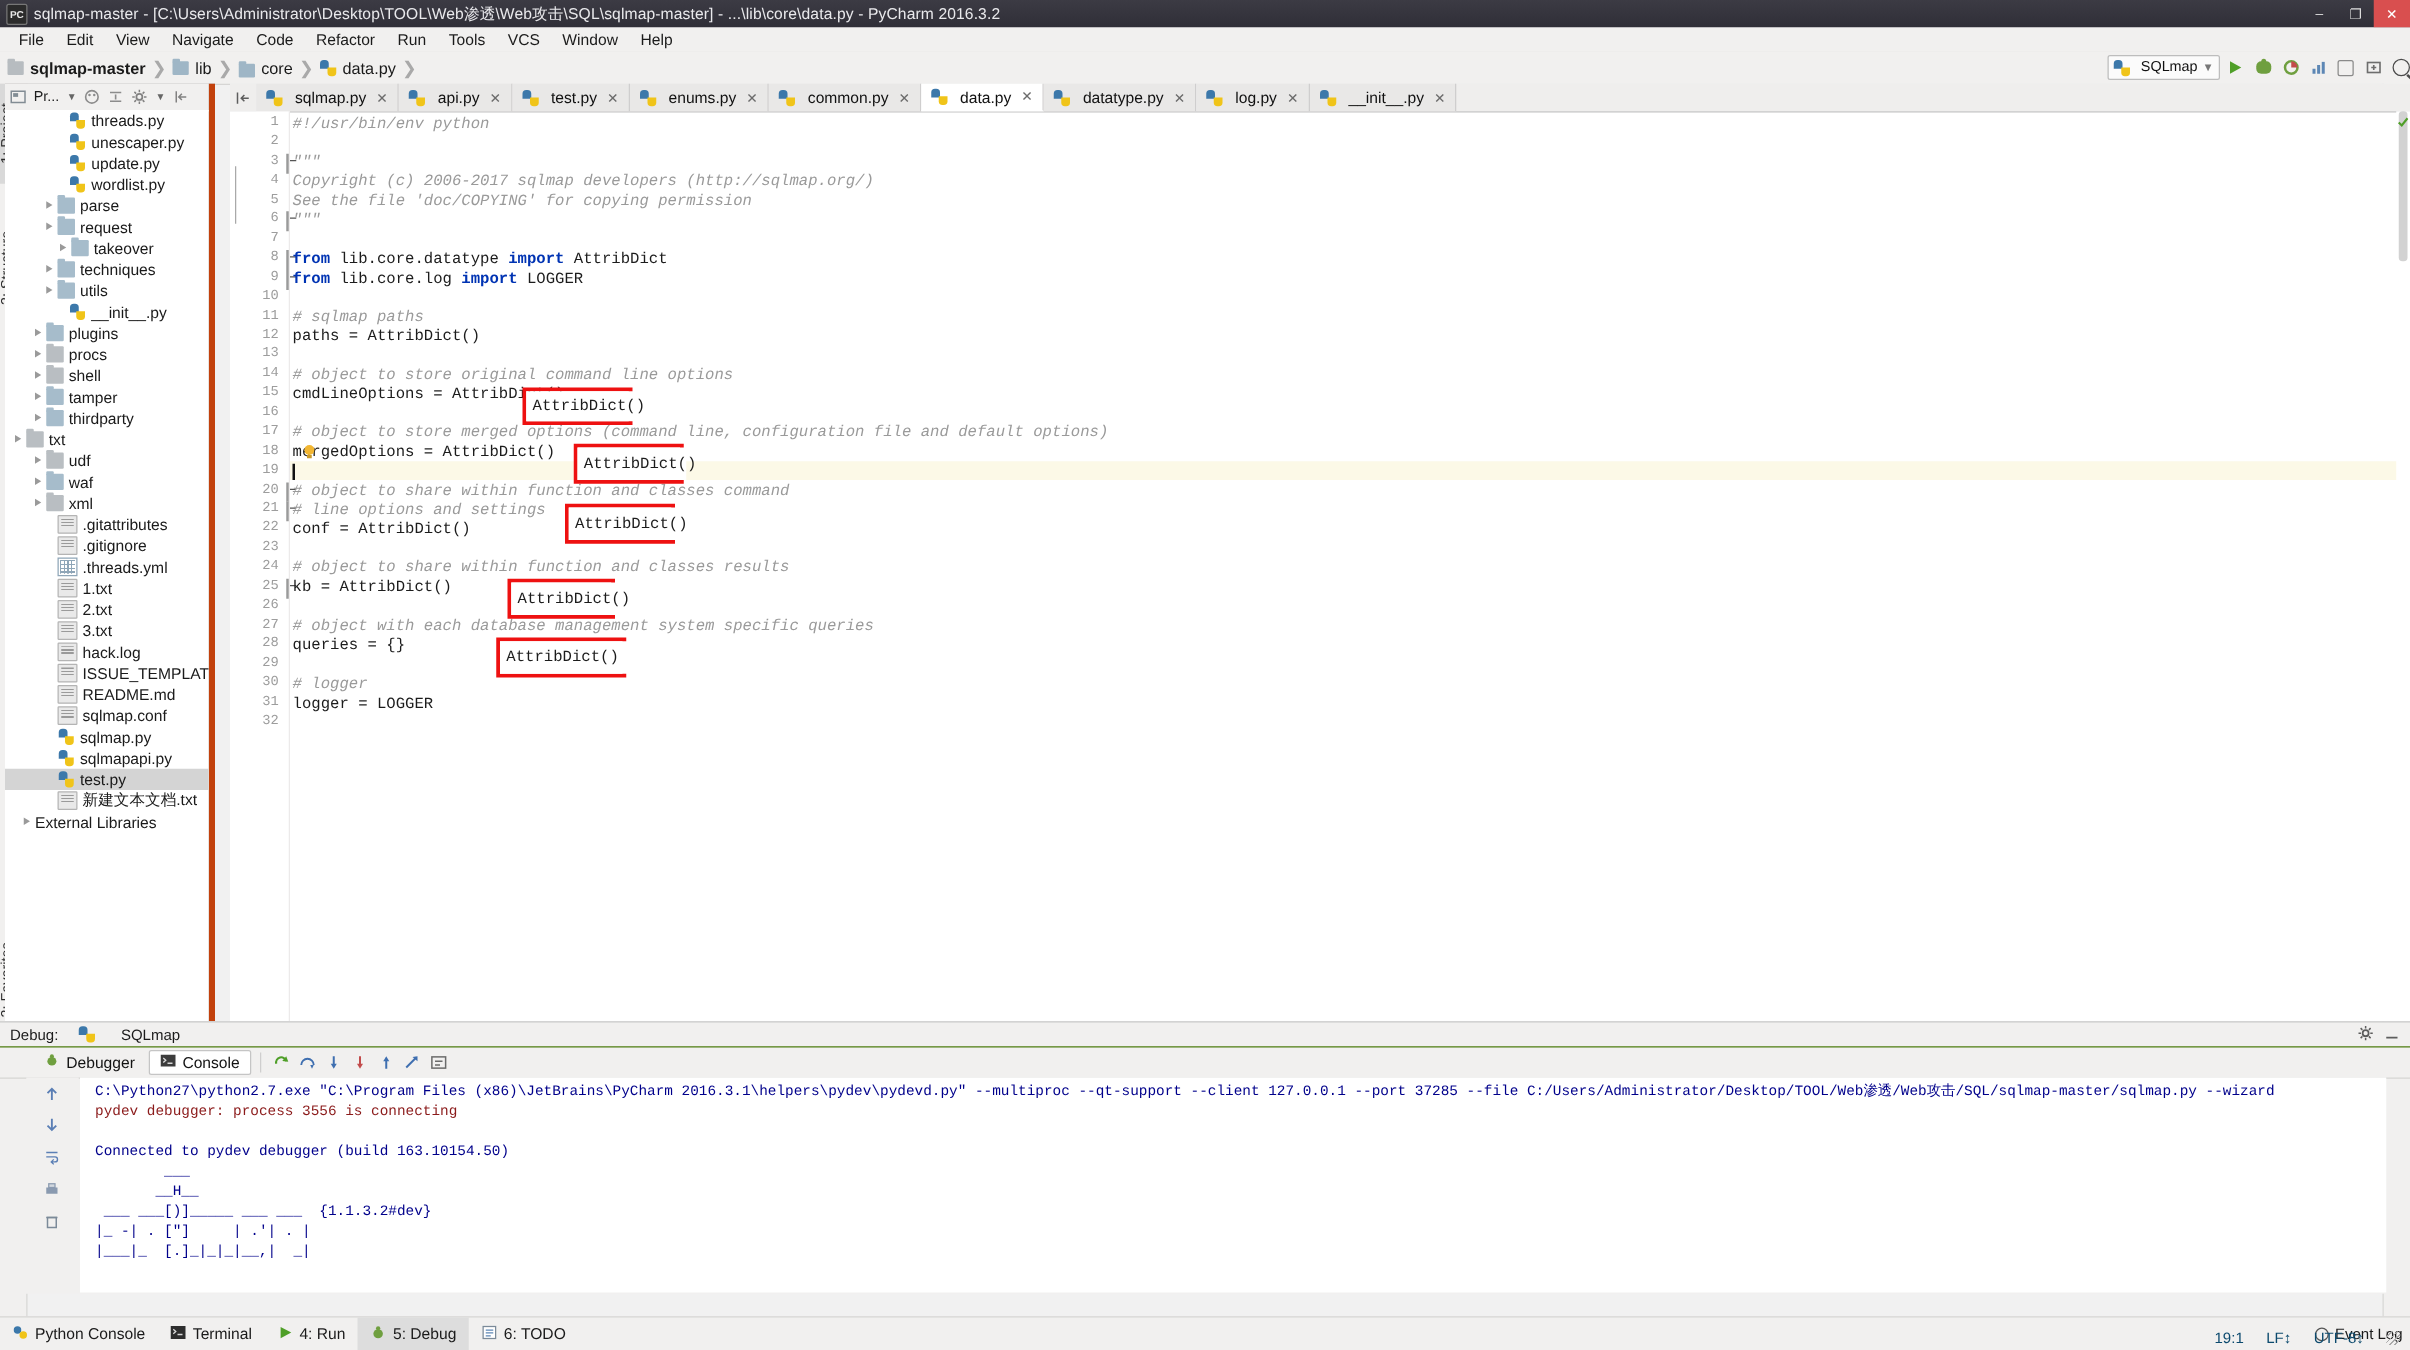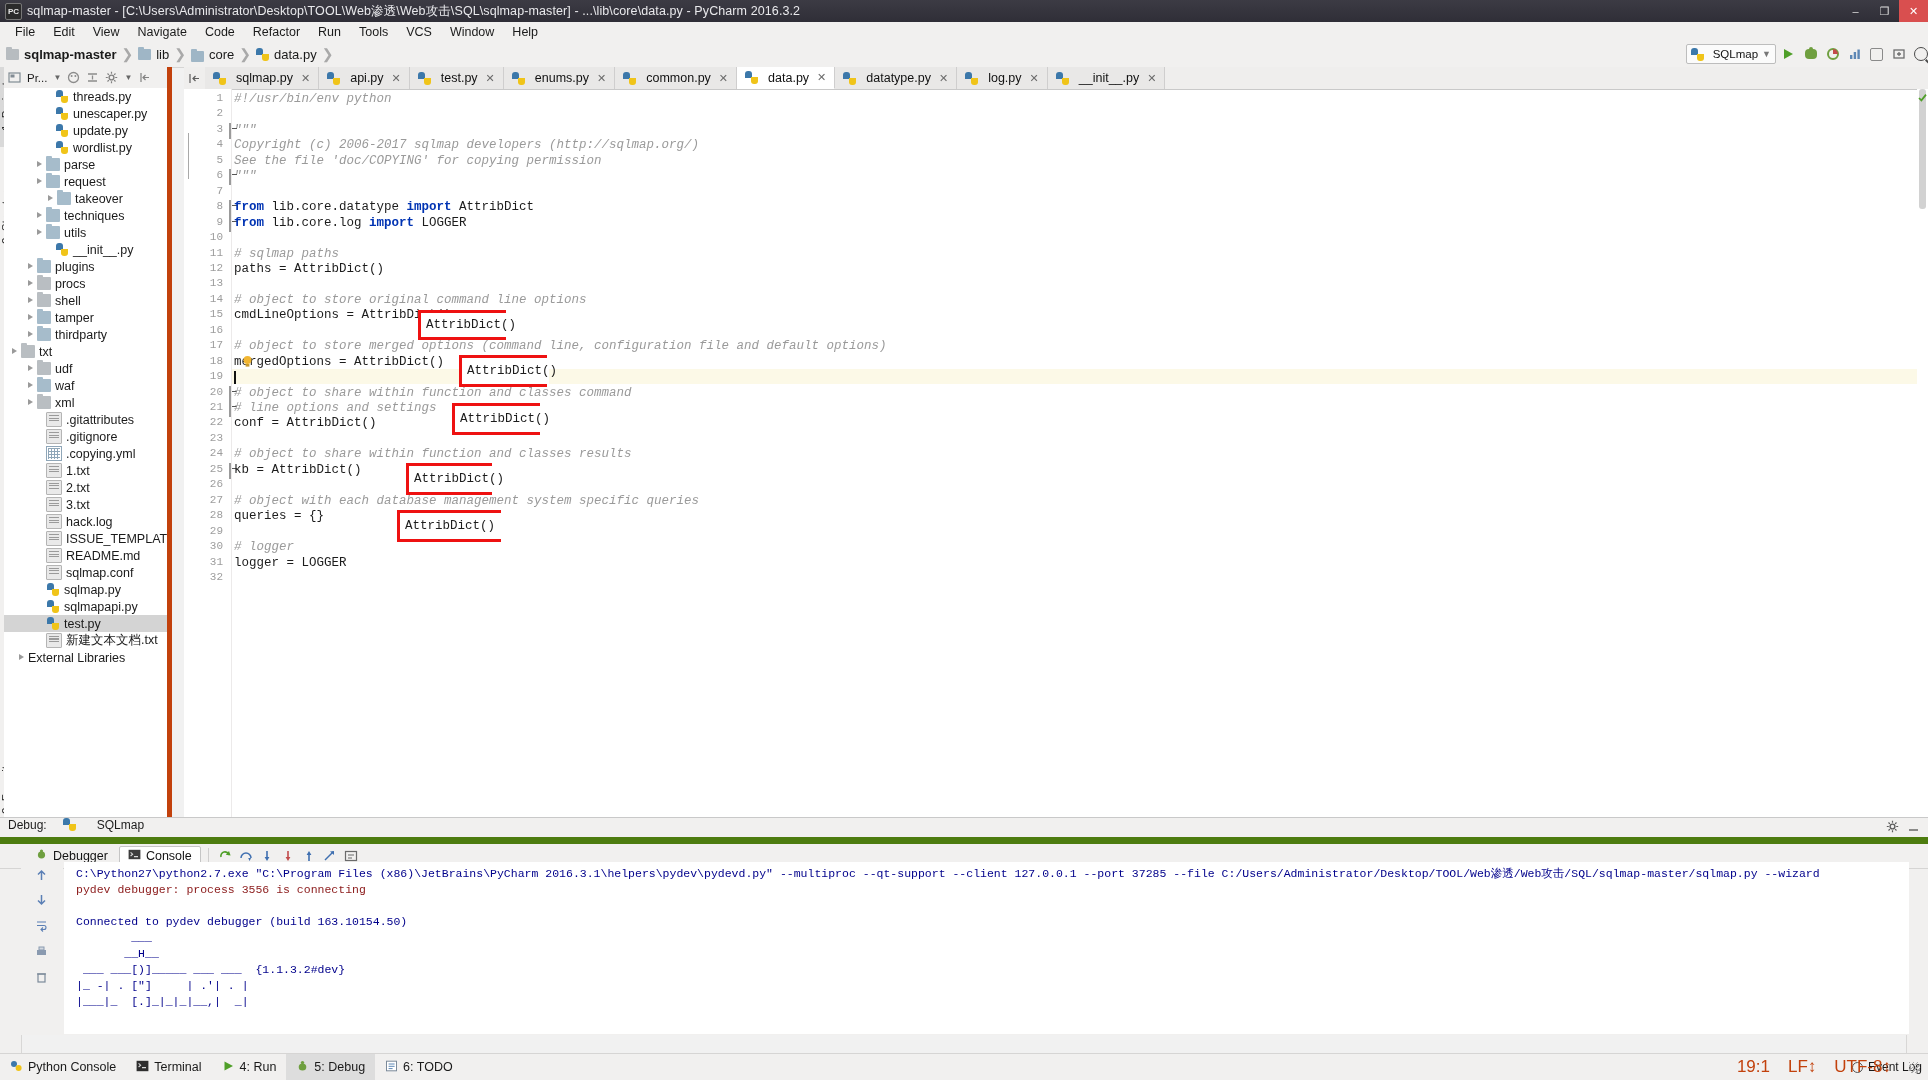--- a/index.html
+++ b/index.html
@@ -163,21 +163,21 @@
   .annot{position:absolute;border:3px solid #ee1111;box-sizing:border-box;}
   .scrollv{position:absolute;right:0;top:22px;width:11px;height:728px;background:#fff;}
   .scrollv .thumb{position:absolute;left:2px;top:0;width:7px;height:120px;background:#d2d2d2;border-radius:3px;}
   .marker-ok{position:absolute;right:1px;top:24px;width:9px;height:9px;}
 
   
   .rightstrip{position:absolute;right:0;top:67px;width:21px;height:987px;background:#f1f0ef;border-left:1px solid #d8d7d6;}
 
   
   .debugwin{position:absolute;left:0;top:817px;width:1928px;height:217px;background:#f1f0ef;border-top:1px solid #c9c9c9;}
-  .debughdr{height:19px;display:flex;align-items:flex-start;gap:16px;padding-left:8px;border-bottom:7px solid #4d7c0f;font-size:12px;color:#1b1b1b;}
+  .debughdr{height:19px;display:flex;align-items:center;gap:16px;padding-left:8px;border-bottom:1px solid #4d7c0f;font-size:12px;color:#1b1b1b;}
   .debughdr .r{position:absolute;right:8px;top:2px;display:flex;gap:8px;align-items:center;}
   .dbgtabs{height:24px;display:flex;align-items:center;gap:2px;padding-left:26px;border-bottom:1px solid #d6d5d4;}
   .dtab{display:flex;align-items:center;gap:5px;padding:2px 8px;font-size:12.5px;color:#131313;border:1px solid transparent;}
   .dtab.active{background:#fff;border:1px solid #c5c5c5;border-radius:2px;}
   .dtoolsep{width:1px;height:16px;background:#cfcece;margin:0 5px;}
   .dtoolbtn{width:19px;height:19px;display:flex;align-items:center;justify-content:center;}
   .console{
     position:absolute;left:64px;top:44px;width:1845px;height:172px;background:#fff;
     font-family:"Liberation Mono", monospace;font-size:11.5px;overflow:hidden;
   }
@@ -461,21 +461,21 @@
           <span>.gitattributes</span>
         </div>
         <div class="row" style="padding-left: 31px;">
           <span class="arrow"></span>
           <span class="tico txt"></span>
           <span>.gitignore</span>
         </div>
         <div class="row" style="padding-left: 31px;">
           <span class="arrow"></span>
           <span class="tico yml"></span>
-          <span>.copying.yml</span>
+          <span>.threads.yml</span>
         </div>
         <div class="row" style="padding-left: 31px;">
           <span class="arrow"></span>
           <span class="tico txt"></span>
           <span>1.txt</span>
         </div>
         <div class="row" style="padding-left: 31px;">
           <span class="arrow"></span>
           <span class="tico txt"></span>
           <span>2.txt</span>
@@ -854,20 +854,20 @@
       </div>
     <div class="sright">
       <span style="display:flex;align-items:center;gap:5px;">
         <span class="updot"></span>
         <span>Event Log</span>
       </span>
     </div>
     <div style="position:absolute;right:6px;bottom:-26px;"></div>
   </div>
 
-  <div style="position:absolute;right:8px;bottom:3px;display:flex;align-items:center;gap:18px;font-size:17px;color:#c2410c;">
+  <div style="position:absolute;right:8px;bottom:3px;display:flex;align-items:center;gap:18px;font-size:12px;color:#0c4a6e;">
     <span>19:1</span>
     <span>LF↕</span>
     <span>UTF-8↕</span>
     <span class="grip" style="position:relative;right:auto;bottom:auto;"></span>
   </div>
 
 </div>
 
 </body></html>

